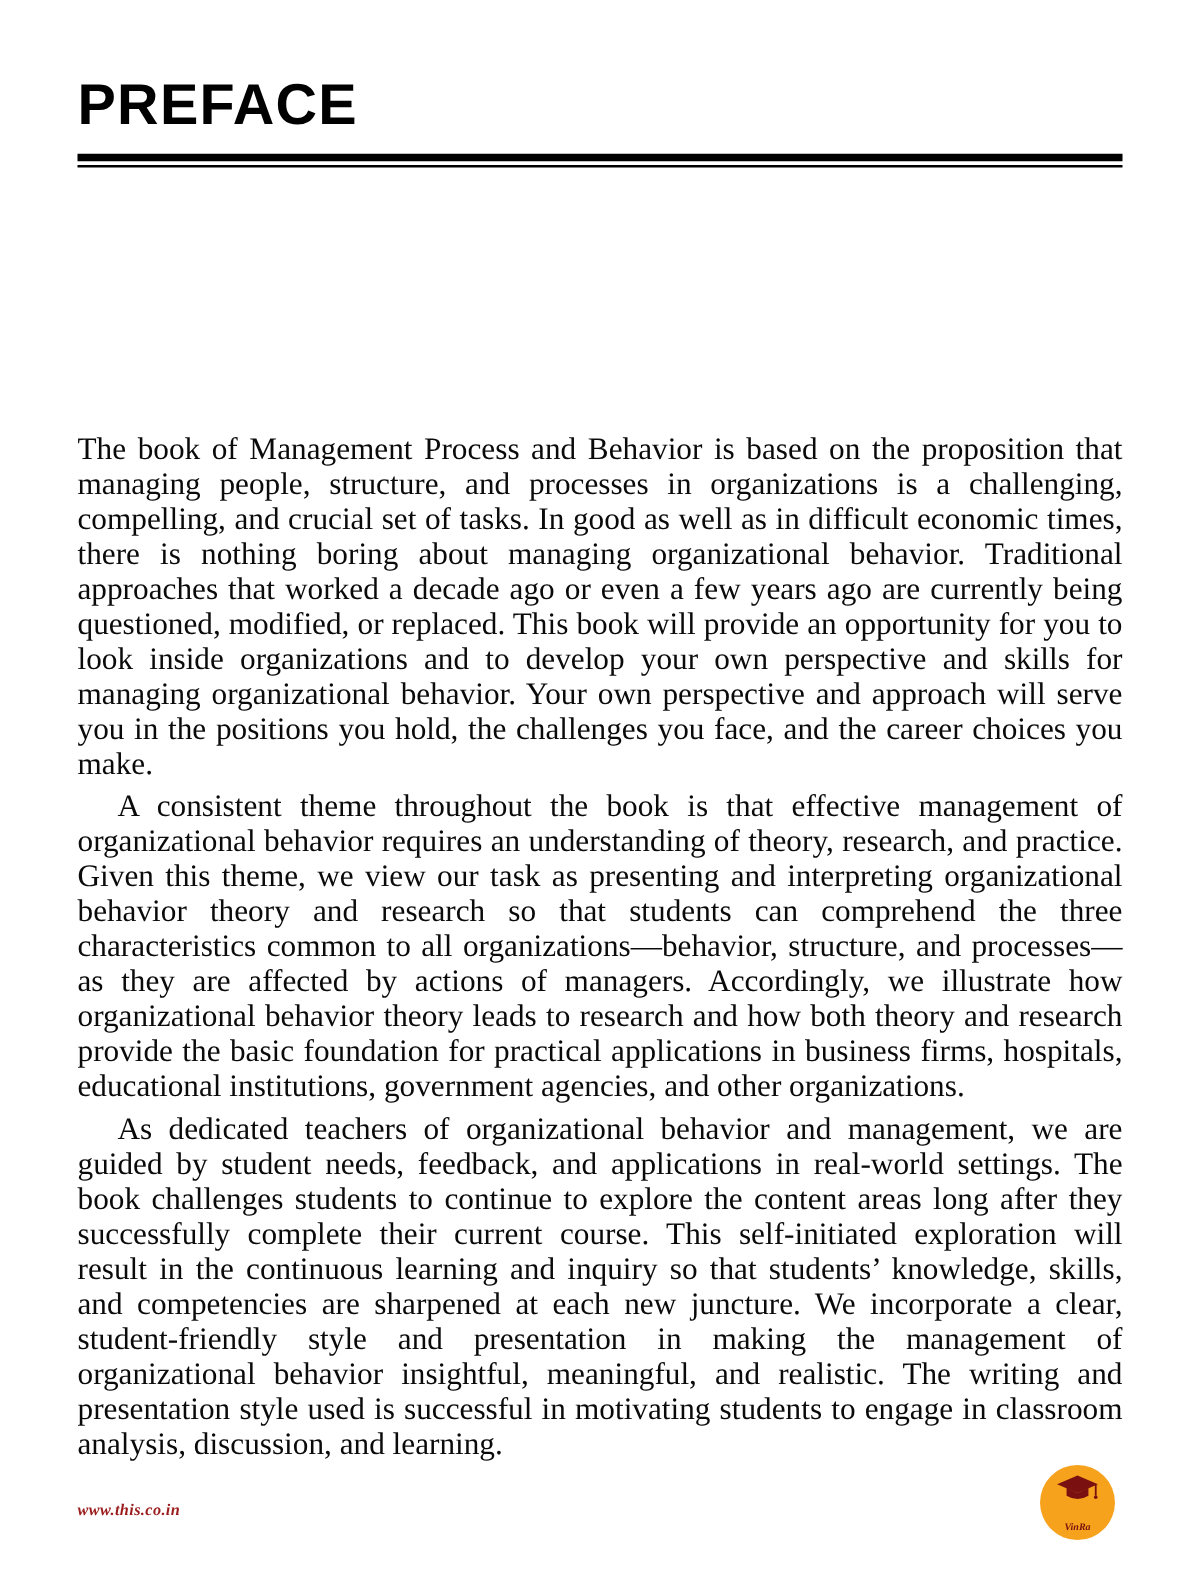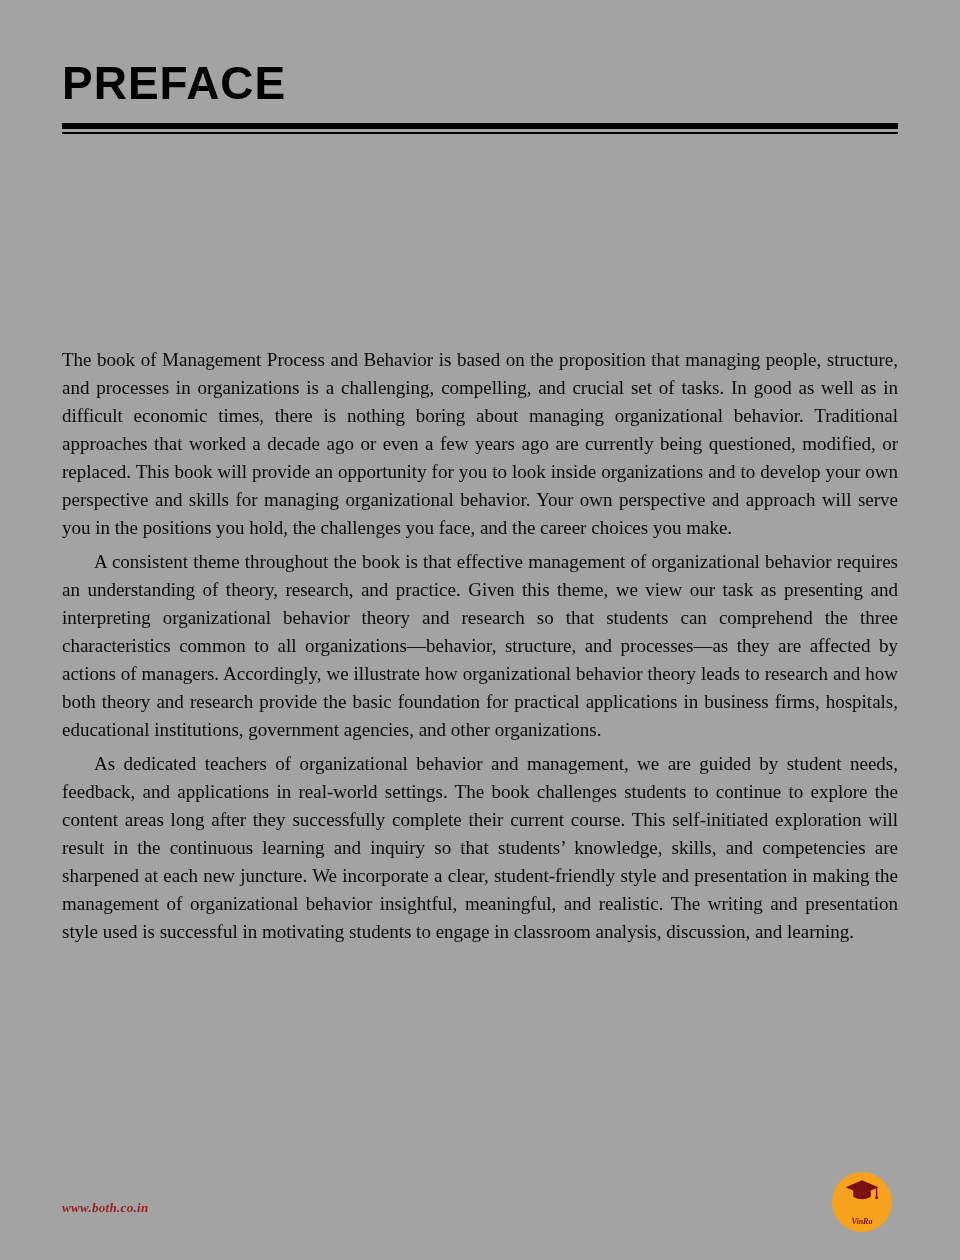--- a/index.html
+++ b/index.html
@@ -5,21 +5,21 @@
   html, body {
     margin: 0;
     padding: 0;
     background: #e8e8e8;
   }
   .page {
     position: relative;
     width: 960px;
     height: 1260px;
     margin: 0 auto;
-    background: #a3a3a3;
+    background: #ffffff;
     overflow: hidden;
     box-sizing: border-box;
   }
   .content {
     position: absolute;
     left: 62px;
     right: 62px;
     top: 0;
   }
   h1.title {
@@ -40,21 +40,21 @@
     background: #000000;
   }
   .rule-thin {
     margin-top: 3px;
     height: 2px;
     background: #000000;
   }
   .body-text {
     margin-top: 212px;
     font-family: "Liberation Serif", "DejaVu Serif", serif;
-    font-size: 19px;
+    font-size: 25px;
     line-height: 28px;
     color: #0a0a0a;
     text-align: justify;
   }
   .body-text p {
     margin: 0 0 6px 0;
   }
   .body-text p.indent {
     text-indent: 32px;
     margin-top: 6px;
@@ -113,21 +113,21 @@
     </div>
 
     <div class="body-text">
       <p>The book of Management Process and Behavior is based on the proposition that managing people, structure, and processes in organizations is a challenging, compelling, and crucial set of tasks. In good as well as in difficult economic times, there is nothing boring about managing organizational behavior. Traditional approaches that worked a decade ago or even a few years ago are currently being questioned, modified, or replaced. This book will provide an opportunity for you to look inside organizations and to develop your own perspective and skills for managing organizational behavior. Your own perspective and approach will serve you in the positions you hold, the challenges you face, and the career choices you make.</p>
       <p class="indent">A consistent theme throughout the book is that effective management of organizational behavior requires an understanding of theory, research, and practice. Given this theme, we view our task as presenting and interpreting organizational behavior theory and research so that students can comprehend the three characteristics common to all organizations—behavior, structure, and processes—as they are affected by actions of managers. Accordingly, we illustrate how organizational behavior theory leads to research and how both theory and research provide the basic foundation for practical applications in business firms, hospitals, educational institutions, government agencies, and other organizations.</p>
       <p class="indent">As dedicated teachers of organizational behavior and management, we are guided by student needs, feedback, and applications in real-world settings. The book challenges students to continue to explore the content areas long after they successfully complete their current course. This self-initiated exploration will result in the continuous learning and inquiry so that students’ knowledge, skills, and competencies are sharpened at each new juncture.  We incorporate a clear, student-friendly style and presentation in making the management of organizational behavior insightful, meaningful, and realistic. The writing and presentation style used is successful in motivating students to engage in classroom analysis, discussion, and learning.</p>
     </div>
 
   </div>
 
-  <span class="footer-site">www.both.co.in</span>
+  <span class="footer-site">www.this.co.in</span>
 
   <div class="logo-badge">
     <span class="cap-icon">
       <svg viewBox="0 0 64 48" width="38" height="28" aria-hidden="true">
         <polygon points="32,4 60,16 32,28 4,16" fill="#7a1010"></polygon>
         <path d="M17 21 v11 q15 9 30 0 v-11 l-15 7 z" fill="#7a1010"></path>
         <line x1="57" y1="17" x2="57" y2="32" stroke="#7a1010" stroke-width="2.5"></line>
         <circle cx="57" cy="34" r="2.5" fill="#7a1010"></circle>
       </svg>
     </span>

